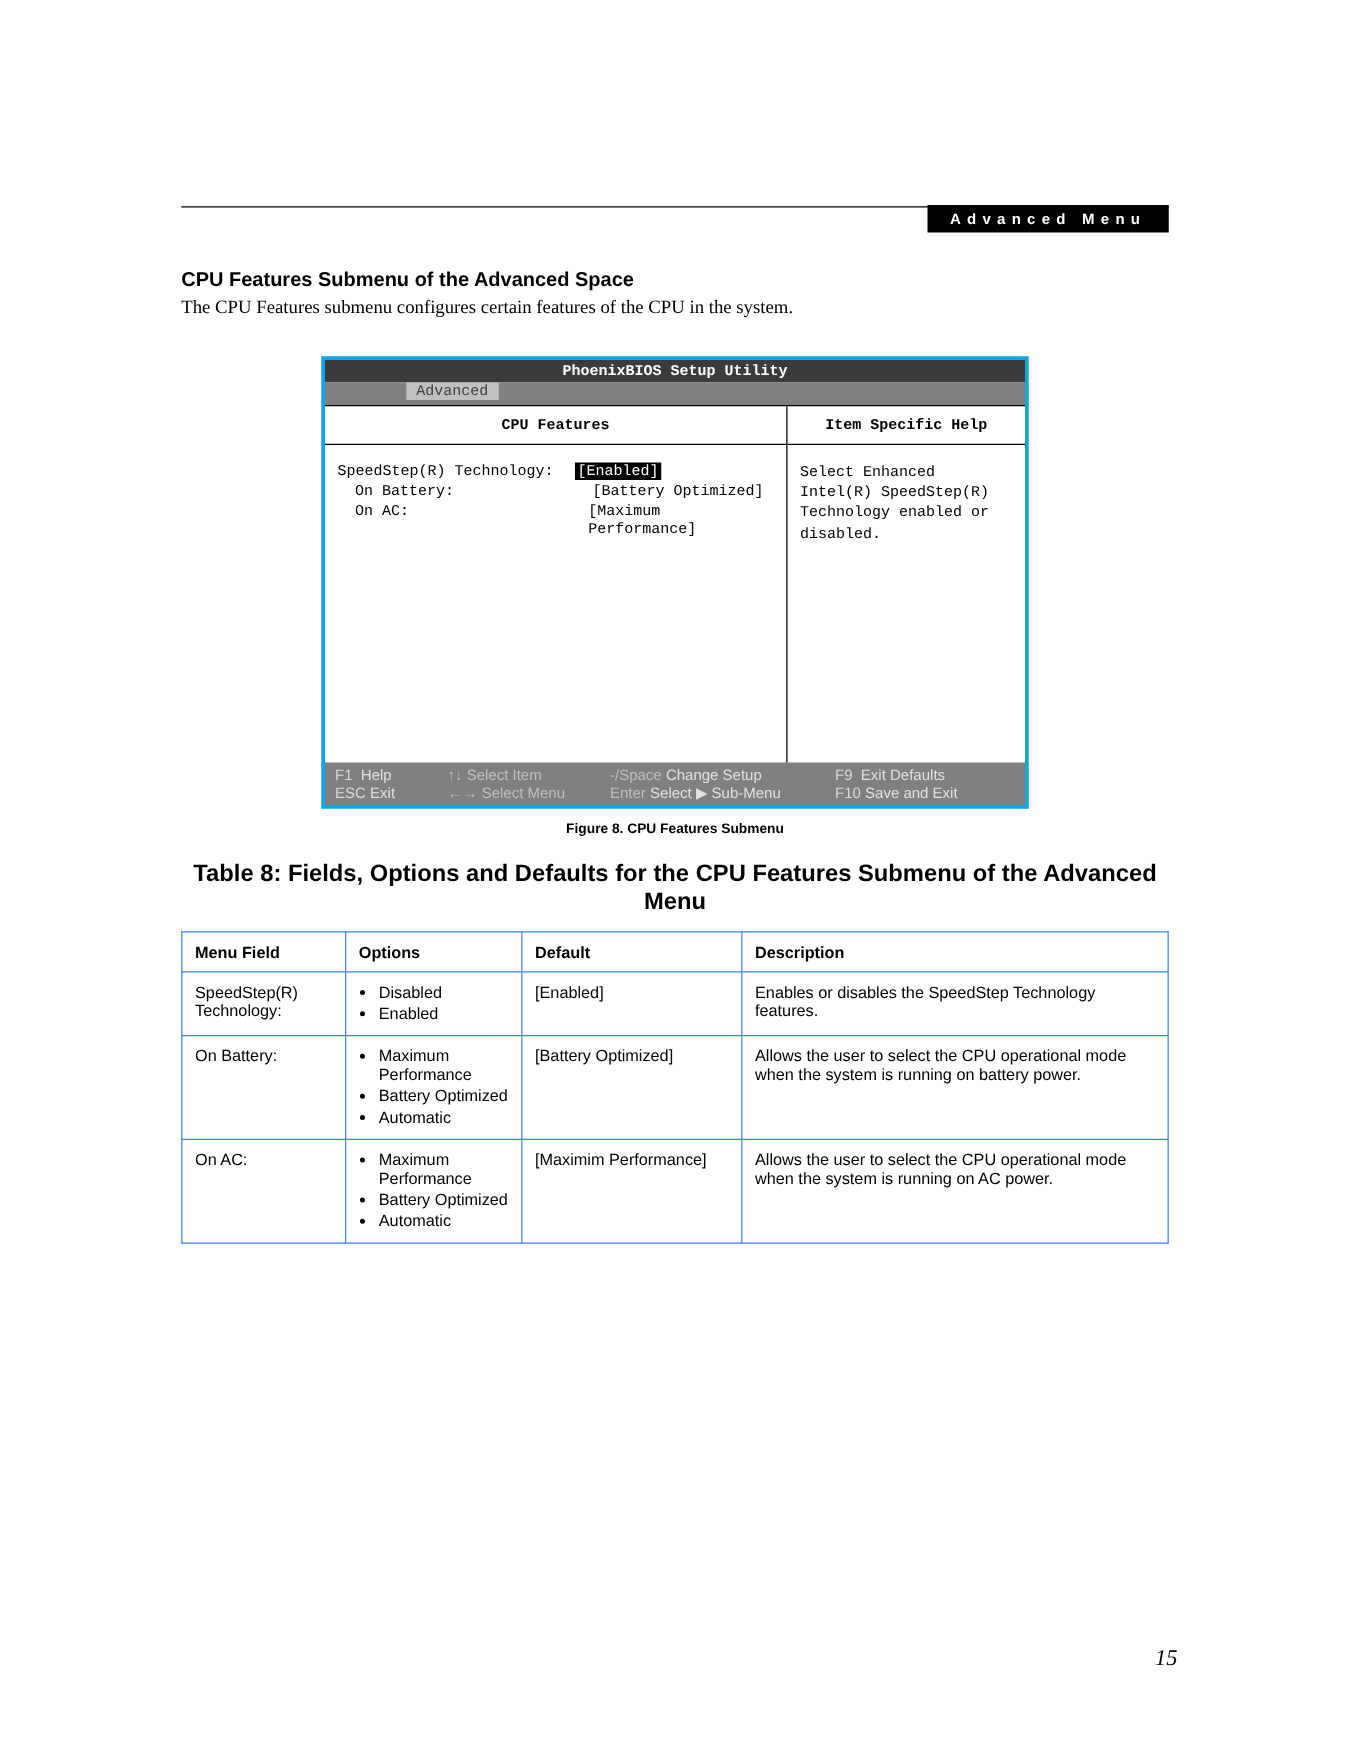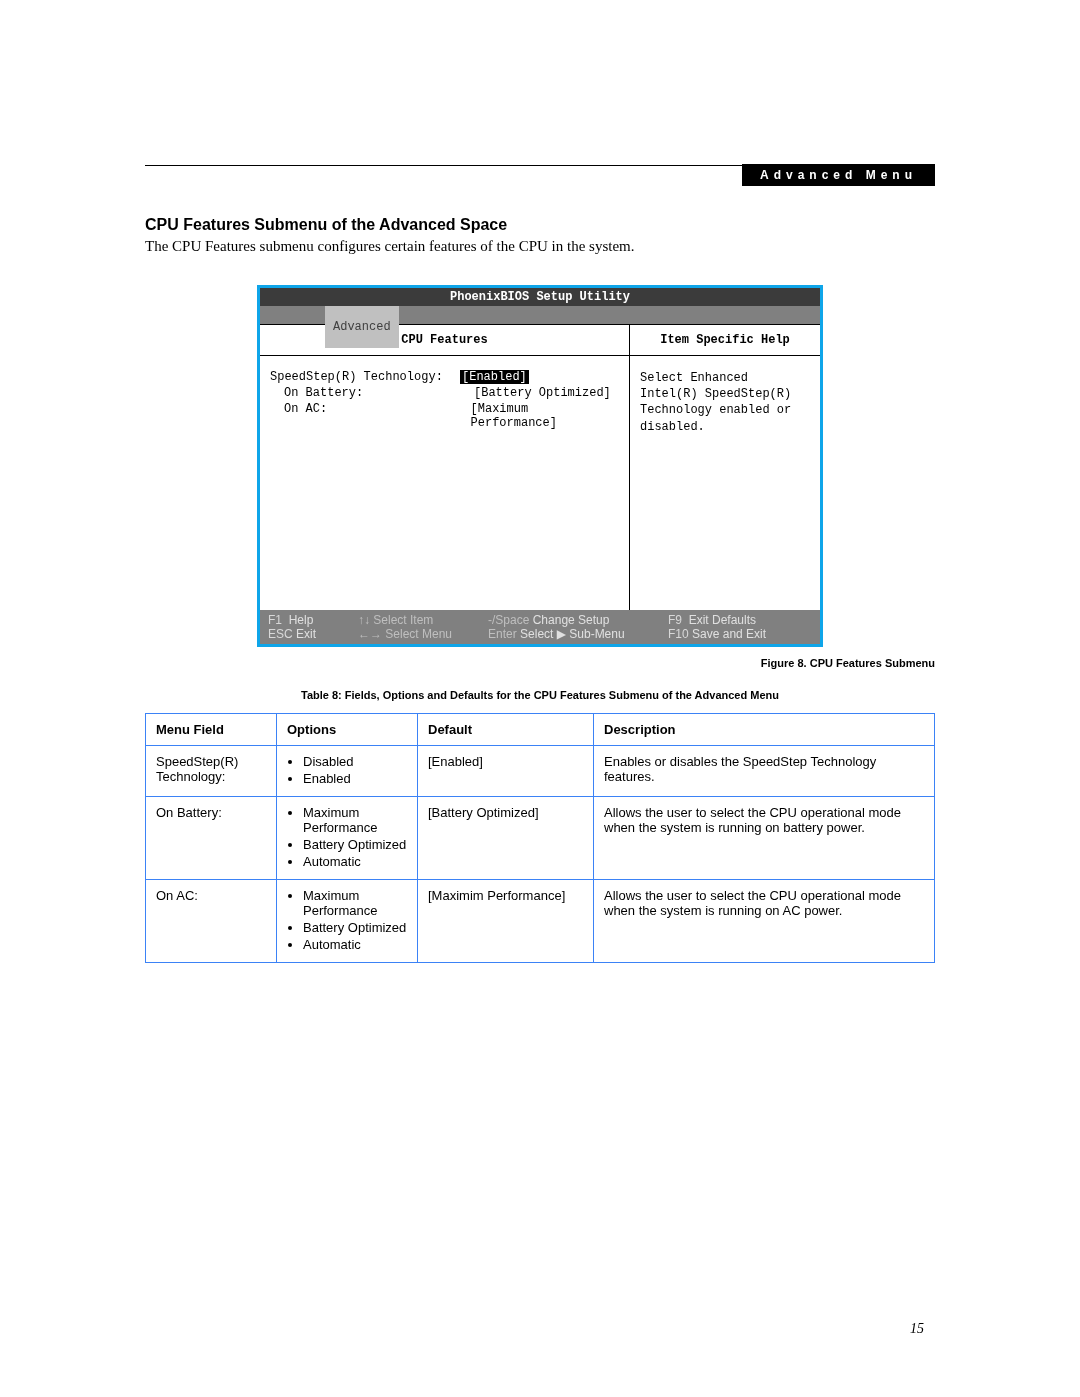--- a/index.html
+++ b/index.html
@@ -63,21 +63,21 @@
   }
   .bios-tabrow {
     background: #808080;
     padding: 0;
     height: 18px;
   }
   .bios-tab {
     display: inline-block;
     background: #c0c0c0;
     color: #404040;
-    padding: 14px 8px;
+    padding: 0 8px;
     margin-left: 65px;
   }
   .bios-body {
     display: flex;
     border-top: 1px solid #000;
     background: #fff;
   }
   .bios-left {
     flex: 1;
     border-right: 1px solid #000;
@@ -119,27 +119,27 @@
   .bios-footer .light { color: #bfbfbf; }
   .bios-footer-row { display:flex; }
   .bf-col1 { width: 90px; }
   .bf-col2 { width: 130px; }
   .bf-col3 { width: 180px; }
   .bf-col4 { flex:1; }
   .figure-caption {
     font-family: Arial, Helvetica, sans-serif;
     font-weight: bold;
     font-size: 11px;
-    text-align: right;
+    text-align: center;
     margin: 8px 0 20px 0;
   }
   .table-caption {
     font-family: Arial, Helvetica, sans-serif;
     font-weight: bold;
-    font-size: 11px;
+    font-size: 19px;
     text-align: center;
     margin-bottom: 12px;
   }
   table.fields {
     width: 100%;
     border-collapse: collapse;
     font-family: Arial, Helvetica, sans-serif;
     font-size: 13px;
   }
   table.fields th, table.fields td {
@@ -152,24 +152,24 @@
     font-weight: bold;
   }
   table.fields td.menu-field { width: 110px; }
   table.fields td.options { width: 120px; }
   table.fields td.default { width: 155px; }
   .opt-list { margin:0; padding-left: 16px; }
   .opt-list li { margin-bottom: 2px; }
   .page-number {
     position: absolute;
     bottom: 60px;
-    right: 156px;
+    right: 138px;
     font-style: italic;
     font-family: Georgia, serif;
-    font-size: 14px;
+    font-size: 18px;
   }
 </style>
 </head>
 <body>
 
 <div class="page">
   <div class="header-rule"></div>
   <div class="header-black-box">Advanced Menu</div>
   <div class="clear"></div>
 

